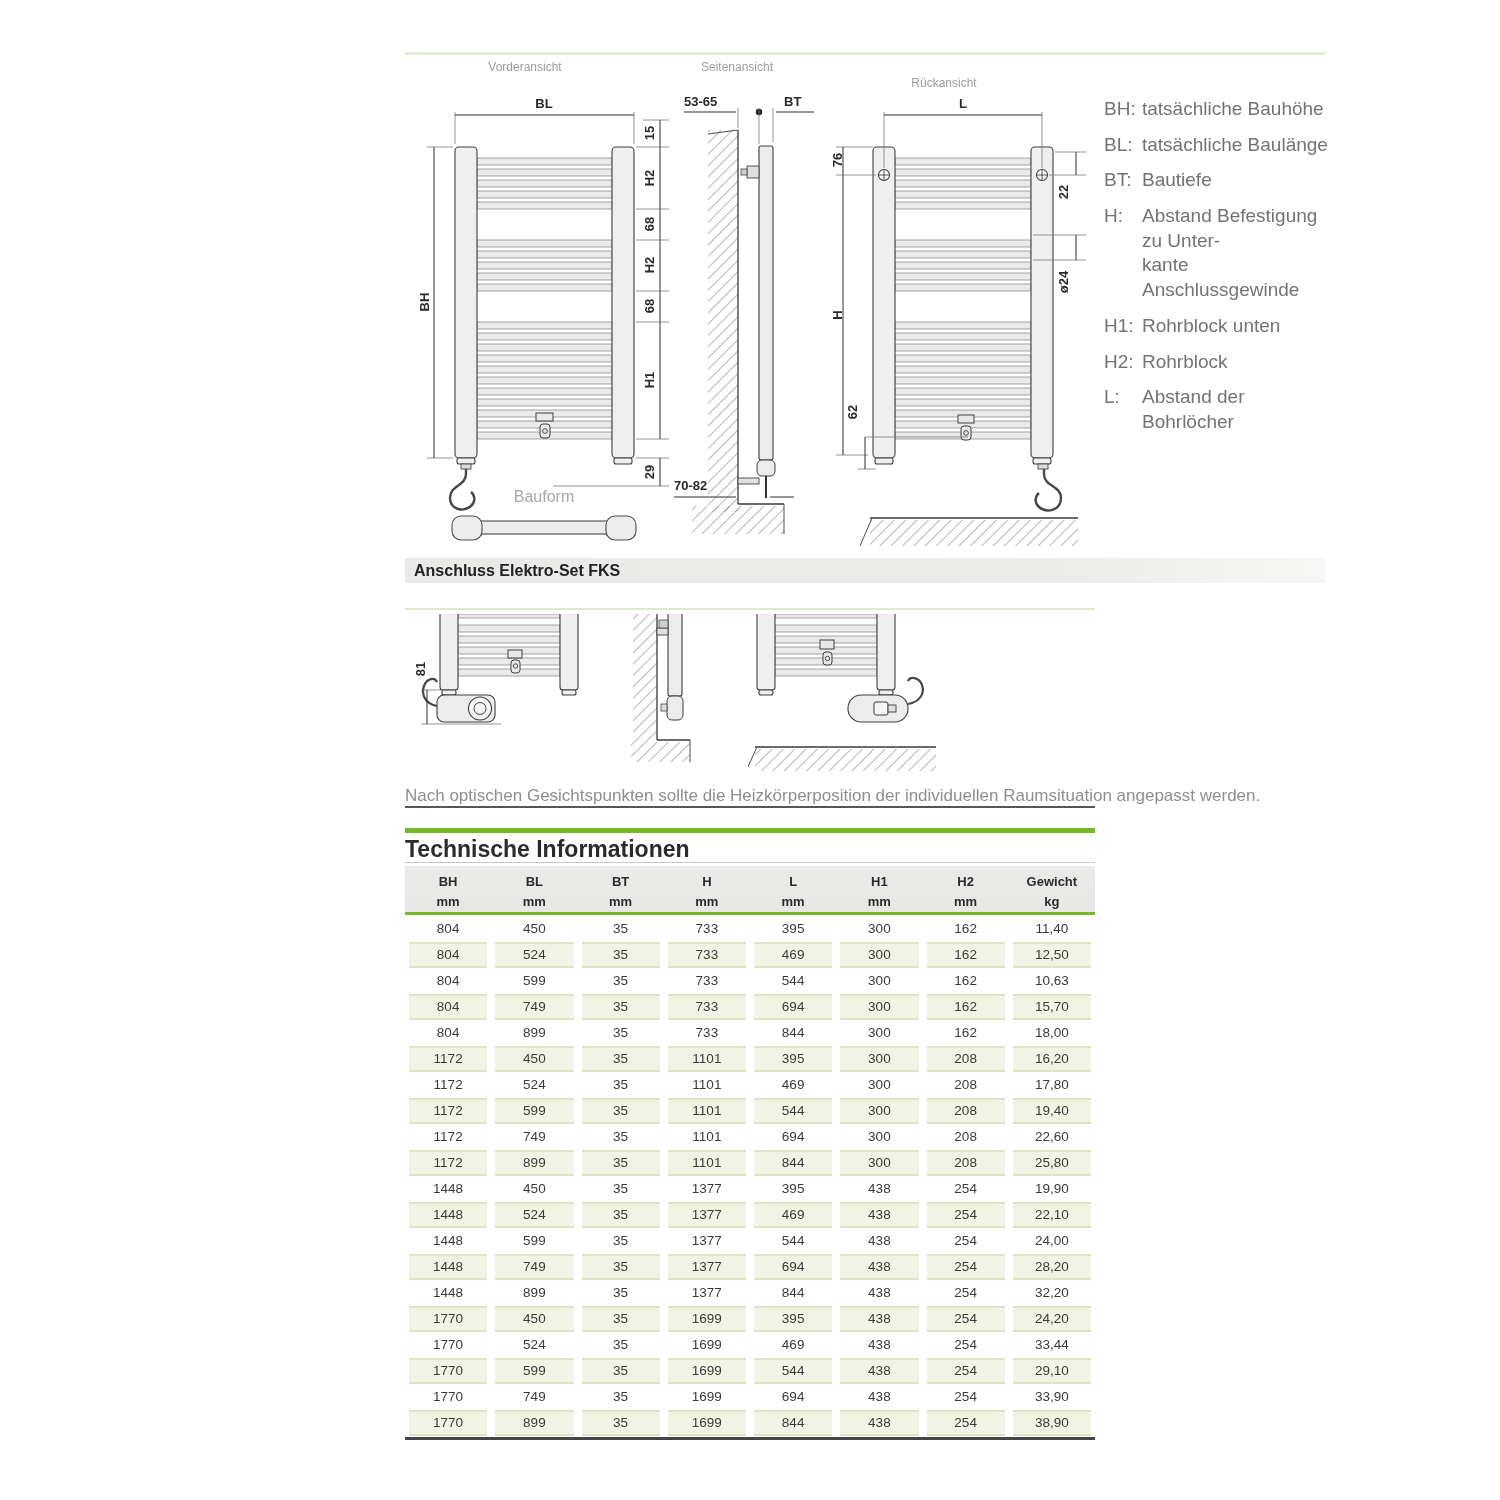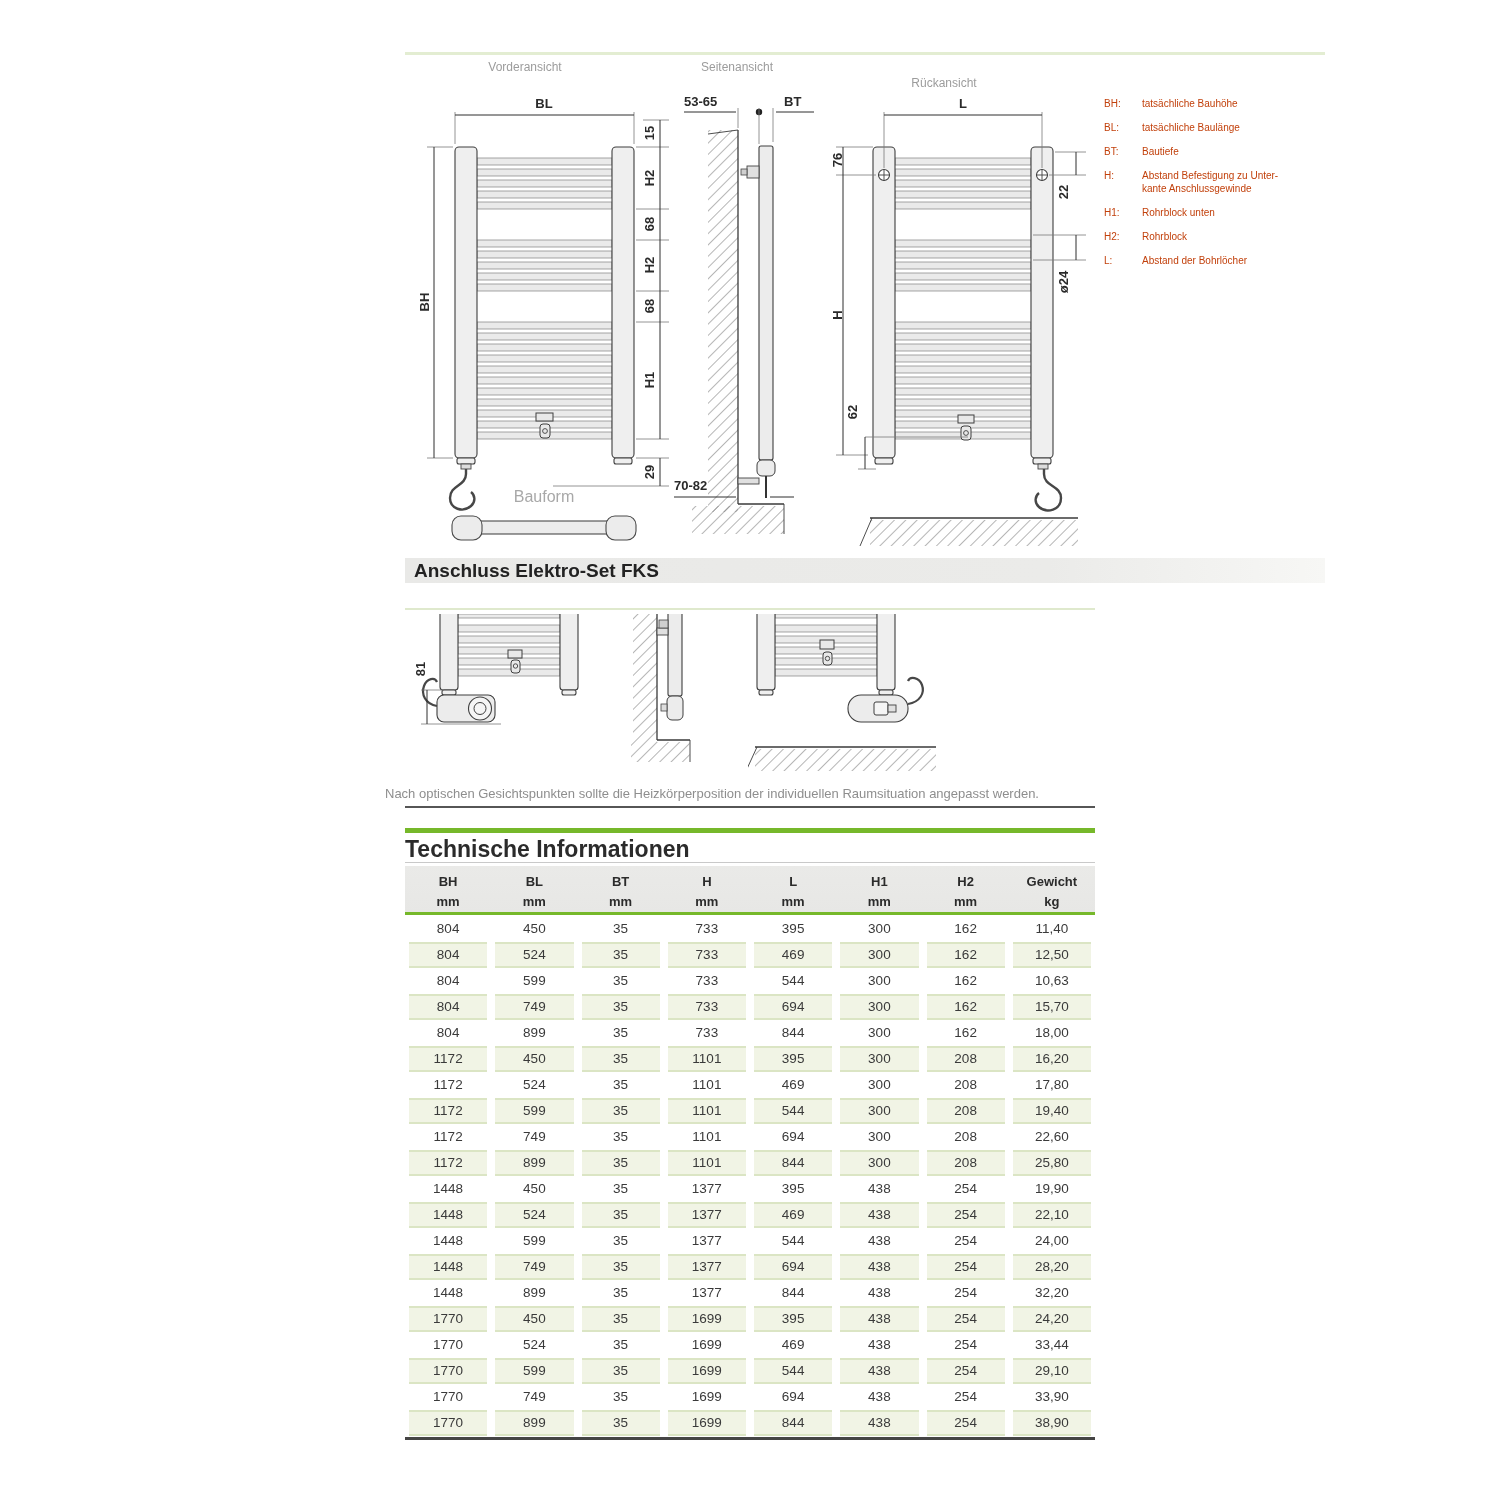--- a/index.html
+++ b/index.html
@@ -3,29 +3,29 @@
 <meta charset="utf-8">
 <style>
   *{margin:0;padding:0;box-sizing:border-box}
   html,body{background:#fff}
   body{width:1500px;height:1500px;position:relative;overflow:hidden;
        font-family:"Liberation Sans",sans-serif;color:#3c3c3c}
   .abs{position:absolute}
   .rule{position:absolute}
   .view-title{position:absolute;transform:translateX(-50%);font-size:12px;color:#9c9c9c;white-space:nowrap}
   
-  .legend{position:absolute;left:1104px;top:97px;width:245px;font-size:10px;color:#c2410c;line-height:1.3}
+  .legend{position:absolute;left:1104px;top:97px;width:245px;font-size:19px;color:#737373;line-height:1.3}
   .legend-row{display:flex;margin-bottom:11px}
   .legend-key{width:38px;flex:none}
   .legend-text{width:196px}
   
   .electro-bar{position:absolute;left:405px;top:558px;width:920px;height:25px;
     background:linear-gradient(to right,#e9e9e7 0%,#ebebe9 70%,#f7f7f5 100%);
-    font-size:19px;font-weight:bold;color:#222;line-height:25px;padding-left:9px}
-  .note{position:absolute;left:385px;top:786px;font-size:13px;color:#8e8e8e}
+    font-size:16px;font-weight:bold;color:#222;line-height:25px;padding-left:9px}
+  .note{position:absolute;left:405px;top:786px;font-size:17px;color:#8e8e8e}
   
   .table-title{position:absolute;left:405px;top:836px;font-size:23px;font-weight:bold;color:#2b2b2b}
   .table-header{position:absolute;left:405px;top:866px;width:690px;height:46px;display:flex;
     background:linear-gradient(#eaeae8,#e7e7e5)}
   .hcell{flex:1;text-align:center;font-weight:bold;font-size:13px;line-height:1.55;padding-top:6px;color:#2b2b2b}
   .table-body{position:absolute;left:405px;top:916px;width:690px}
   .trow{display:flex;height:26px}
   .tcell{flex:1;margin:0 4px;text-align:center;font-size:13.5px;line-height:26px;color:#3a3a3a}
   .trow.tint .tcell{background:#f1f4e5;border-top:2px solid #dbe5c4;border-bottom:2px solid #dbe5c4;line-height:22px}
   

